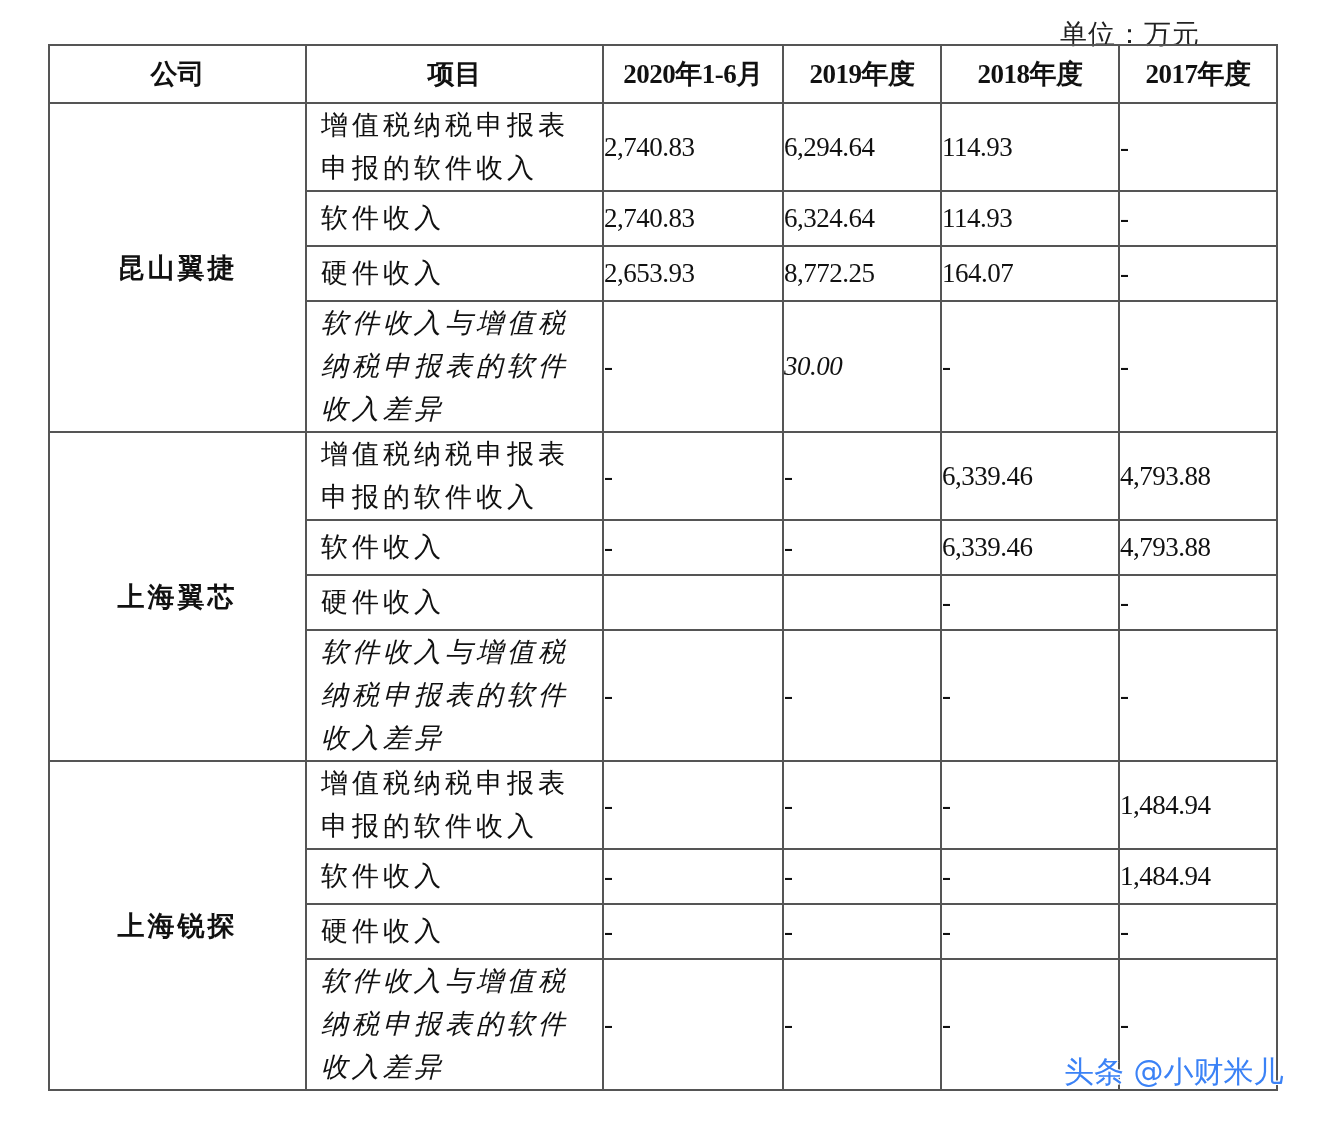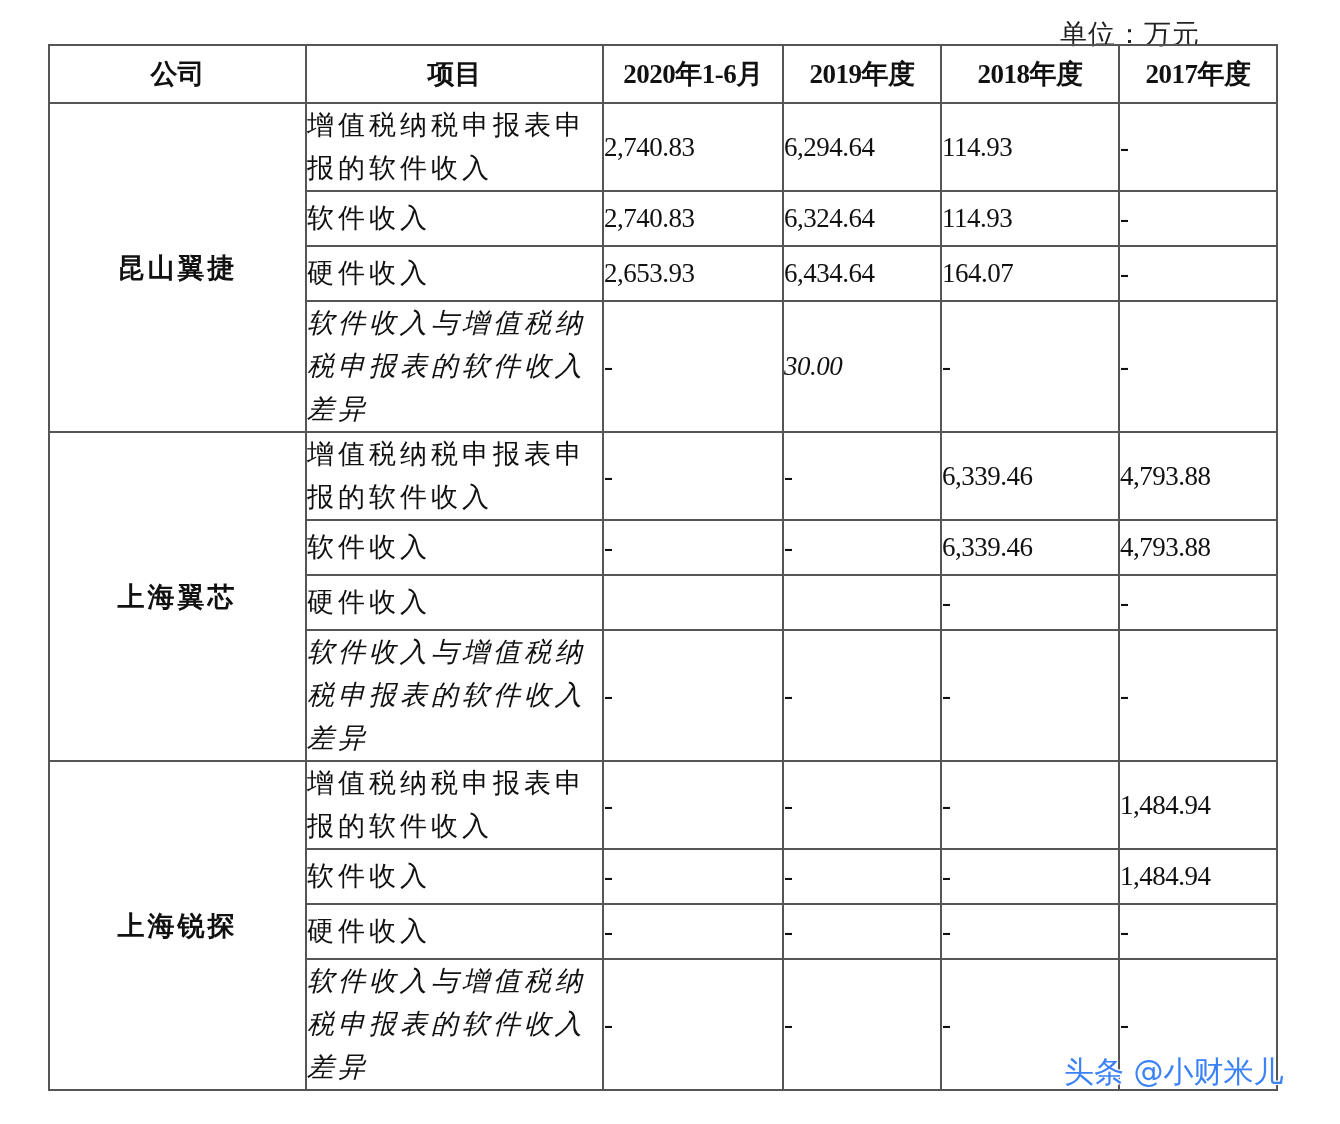--- a/index.html
+++ b/index.html
@@ -15,21 +15,21 @@
       position: absolute; left: 48px; top: 44px;
       border-collapse: collapse; table-layout: fixed;
     }
     td, th {
       border: 2px solid #555; padding: 0; vertical-align: middle;
       font-size: 27px;
     }
     th { font-weight: bold; text-align: center; height: 56px; margin-top: 21px; }
     th.year { letter-spacing: -0.5px; }
     td.company { text-align: center; letter-spacing: 3px; font-weight: bold; }
-    td.item { text-align: left; padding-right: 6px; line-height: 43px; letter-spacing: 4px; }
+    td.item { text-align: left; padding-left: 14px; padding-right: 6px; line-height: 43px; letter-spacing: 4px; }
     td.num { text-align: left; padding-right: 22px; letter-spacing: -0.5px; }
     .r2 { height: 86px; }
     .r1 { height: 55px; }
     .r3 { height: 130px; font-style: italic; }
     .watermark {
       position: absolute; left: 1064px; top: 1052px;
       font-family: "DejaVu Sans", sans-serif; font-size: 30px; color: #3b82f6;
       text-shadow: 1px 1px 0 #fff, -1px -1px 0 #fff, 1px -1px 0 #fff, -1px 1px 0 #fff;
     }
   </style>
@@ -70,21 +70,21 @@
     <tr class="r1">
       <td class="item">软件收入</td>
       <td class="num">2,740.83</td>
       <td class="num">6,324.64</td>
       <td class="num">114.93</td>
       <td class="num">-</td>
     </tr>
     <tr class="r1">
       <td class="item">硬件收入</td>
       <td class="num">2,653.93</td>
-      <td class="num">6,434.64</td>
+      <td class="num">8,772.25</td>
       <td class="num">164.07</td>
       <td class="num">-</td>
     </tr>
     <tr class="r3">
       <td class="item">软件收入与增值税纳税申报表的软件收入差异</td>
       <td class="num">-</td>
       <td class="num">30.00</td>
       <td class="num">-</td>
       <td class="num">-</td>
     </tr>

